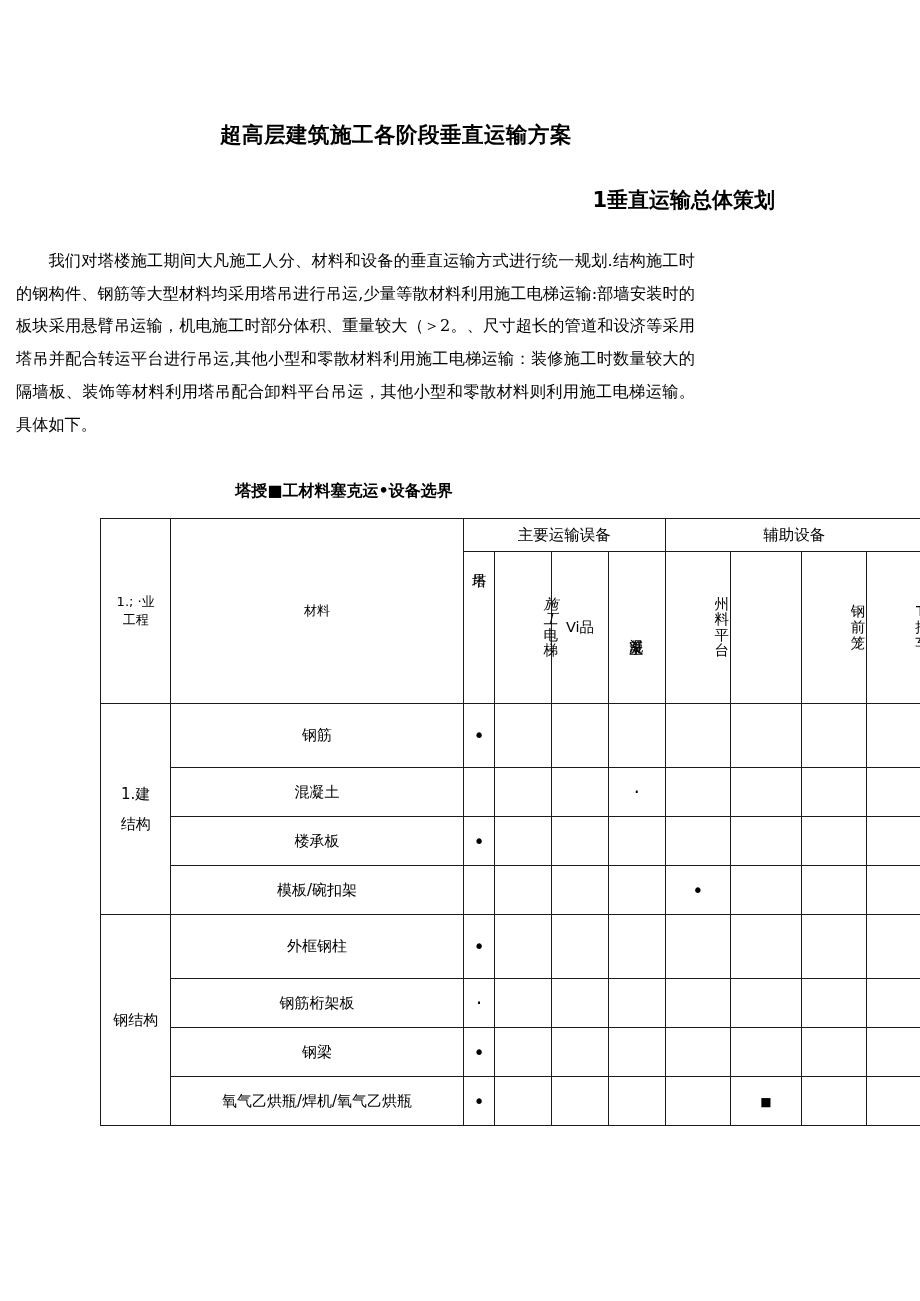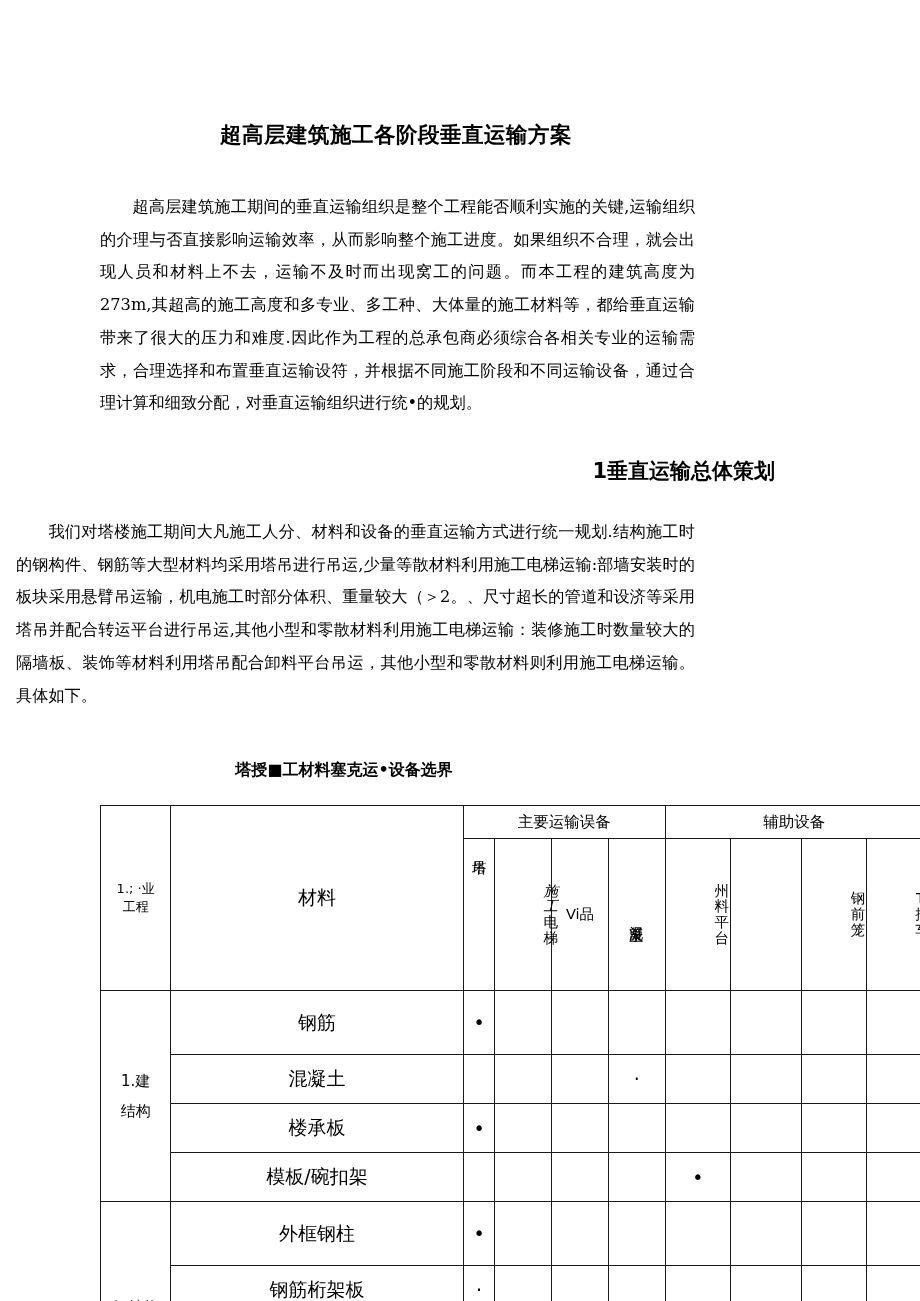--- a/index.html
+++ b/index.html
@@ -52,21 +52,21 @@
     letter-spacing: 0px;
     text-align: right;
   }
   .para-2 { padding-top: 14px; padding-left: 16px; }
 
   .table-caption {
     text-align: center;
     font-size: 16px;
     font-weight: 700;
     font-family: "DejaVu Sans", "Liberation Sans", sans-serif;
-    margin: 18px;
+    margin: 10px;
     padding: 30px 0 6px 0;
     padding-right: 104px;
     letter-spacing: 0px;
   }
 
   .tbl-wrap {
     padding-left: 100px;
     padding-right: 0;
     box-sizing: border-box;
     width: 920px;
@@ -80,21 +80,21 @@
   }
   table.mtx td, table.mtx th {
     border: 1px solid #1b1b1b;
     text-align: center;
     vertical-align: middle;
     font-weight: 400;
     padding: 0;
   }
   .hdr-group { font-size: 15.5px; height: 32px; margin-top: 44px; }
   .hdr-cat   { font-size: 13px; }
-  .hdr-mat   { font-size: 19px; }
+  .hdr-mat   { font-size: 13px; }
 
   .vtext {
     writing-mode: vertical-rl;
     text-orientation: upright;
     display: inline-block;
     line-height: 1.0;
     letter-spacing: 1px;
   }
   .vtext-tall {
     writing-mode: vertical-rl;
@@ -118,31 +118,30 @@
   .cat-cell {
     font-size: 15px;
     line-height: 2.0;
     margin-top: 28px;
   }
   .row-tall td { height: 48px; margin-top: 16px; }
   .row-first td { height: 63px; }
   .mark-dot::after { content: "•"; font-size: 19px; line-height: 1; }
   .mark-sdot::after { content: "·"; font-size: 19px; line-height: 1; }
   .mark-sq::after { content: "■"; font-size: 12px; line-height: 1; }
-  .cell-lbl { font-size: 19px; }
+  .cell-lbl { font-size: 15px; }
   .skew { font-style: italic; }
 </style>
 </head>
 <body>
 
 <div class="page">
 
   <h1 class="doc-title">超高层建筑施工各阶段垂直运输方案</h1>
 
-  <p class="body-para para-1">超高层建筑施工期间的垂直运输组织是整个工程能否顺利实施的关键,运输组织的介理与否直接影响运输效率，从而影响整个施工进度。如果组织不合理，就会出现人员和材料上不去，运输不及时而出现窝工的问题。而本工程的建筑高度为273m,其超高的施工高度和多专业、多工种、大体量的施工材料等，都给垂直运输带来了很大的压力和难度.因此作为工程的总承包商必须综合各相关专业的运输需求，合理选择和布置垂直运输设符，并根据不同施工阶段和不同运输设备，通过合理计算和细致分配，对垂直运输组织进行统•的规划。</p>
 
   <h2 class="section-heading">1垂直运输总体策划</h2>
 
   <p class="body-para para-2">我们对塔楼施工期间大凡施工人分、材料和设备的垂直运输方式进行统一规划.结构施工时的钢构件、钢筋等大型材料均采用塔吊进行吊运,少量等散材料利用施工电梯运输:部墙安装时的板块采用悬臂吊运输，机电施工时部分体积、重量较大（＞2。、尺寸超长的管道和设济等采用塔吊并配合转运平台进行吊运,其他小型和零散材料利用施工电梯运输：装修施工时数量较大的隔墙板、装饰等材料利用塔吊配合卸料平台吊运，其他小型和零散材料则利用施工电梯运输。具体如下。</p>
 
   <div class="table-caption">塔授■工材料塞克运•设备选界</div>
 
   <div class="tbl-wrap">
     <table class="mtx">
       <colgroup>

